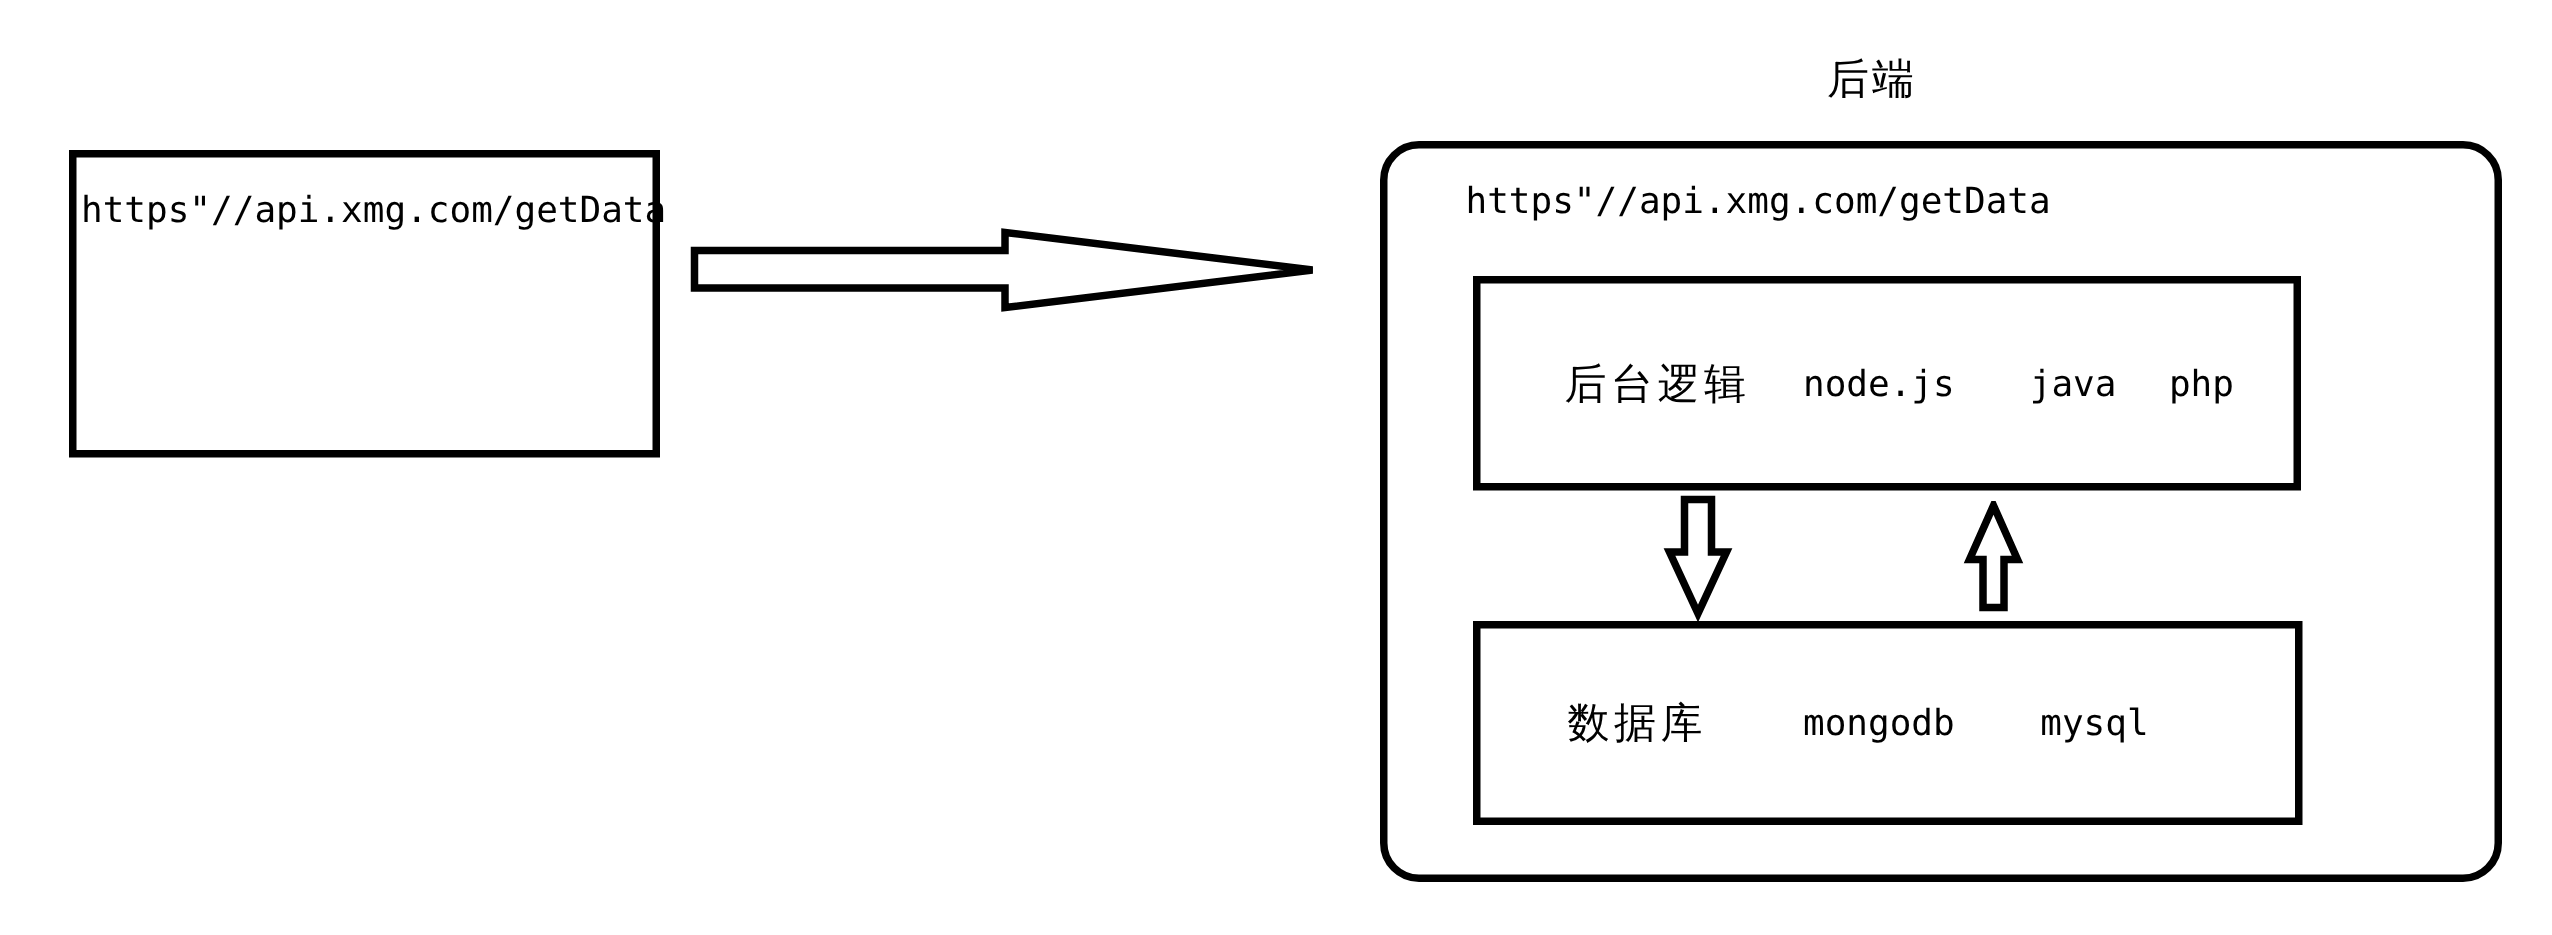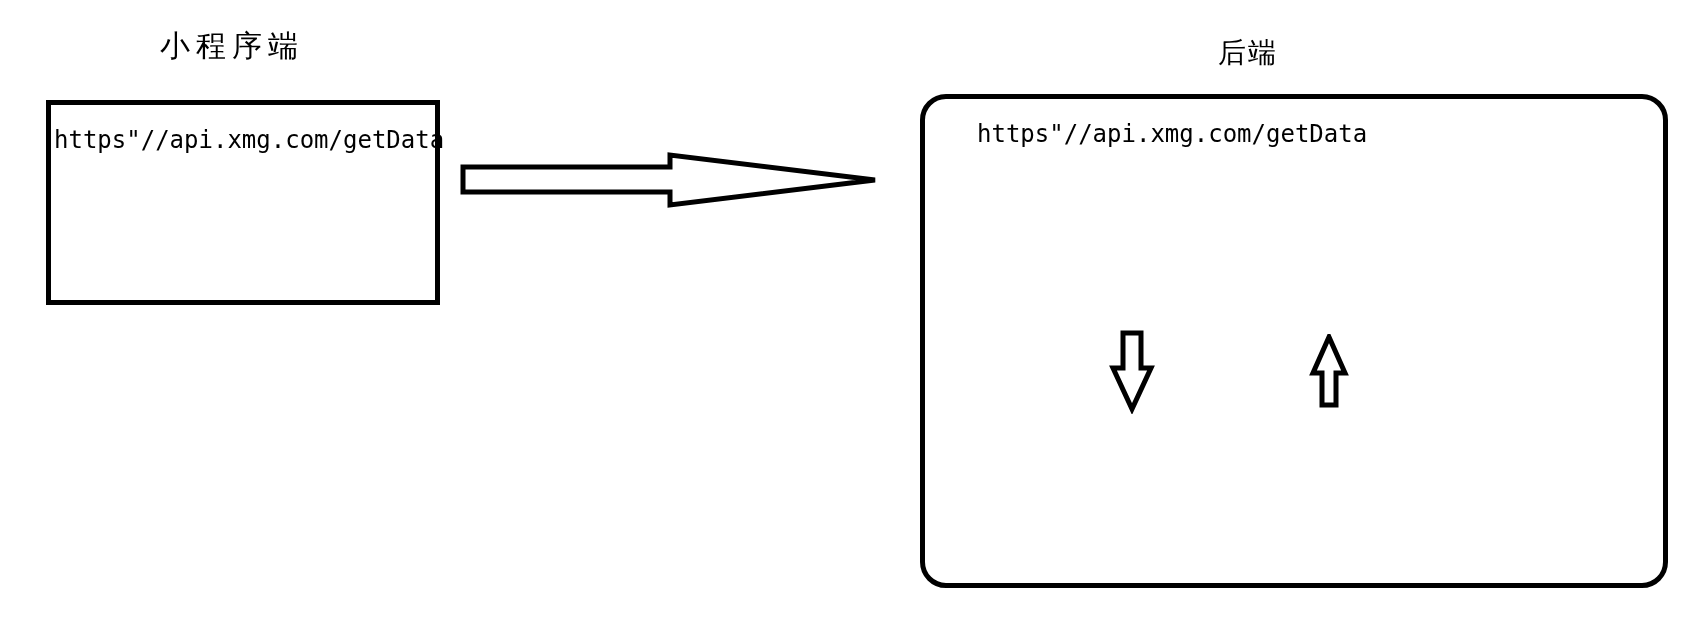--- a/index.html
+++ b/index.html
@@ -83,47 +83,57 @@
   
   #query-arrow  { position: absolute; left: 183px; top: 231px; }
   #result-arrow { position: absolute; left: 380px; top: 235px; }
   svg { display: block; }
 </style>
 </head>
 <body>
 
 <div id="canvas">
 
-  <div id="client-title" class="abs cjk">小程序端</div>
 
   <div id="client-box" class="box">
     <div id="client-url" class="mono">https"//api.xmg.com/getData</div>
   </div>
 
   <div id="request-arrow" class="abs">
     <svg width="420" height="60" viewBox="0 0 420 60">
       <polygon points="3,16 210,16 210,4 415,29 210,54 210,41 3,41" fill="#ffffff" stroke="#000000" stroke-width="5" stroke-linejoin="miter"></polygon>
     </svg>
   </div>
 
   <div id="server-title" class="abs cjk">后端</div>
 
   <div id="server-box" class="box">
 
     <div id="server-url" class="mono">https"//api.xmg.com/getData</div>
 
+    <div id="logic-box" class="box">
+      <span class="cjk box-label">后台逻辑</span>
+      <span class="mono tech g35">node.js</span>
+      <span class="mono tech g50">java</span>
+      <span class="mono tech g35">php</span>
+    </div>
 
     <div id="query-arrow">
       <svg width="48" height="84" viewBox="0 0 48 84">
         <polygon points="15,3 33,3 33,38 43,38 24,79 5,38 15,38" fill="#ffffff" stroke="#000000" stroke-width="5" stroke-linejoin="miter"></polygon>
       </svg>
     </div>
 
     <div id="result-arrow">
       <svg width="48" height="76" viewBox="0 0 48 76">
         <polygon points="24,3 40,39 31,39 31,71 17,71 17,39 8,39" fill="#ffffff" stroke="#000000" stroke-width="5" stroke-linejoin="miter"></polygon>
       </svg>
     </div>
 
+    <div id="db-box" class="box">
+      <span class="cjk box-label">数据库</span>
+      <span class="mono tech g64">mongodb</span>
+      <span class="mono tech g57">mysql</span>
+    </div>
 
   </div>
 
 </div>
 
 </body></html>

